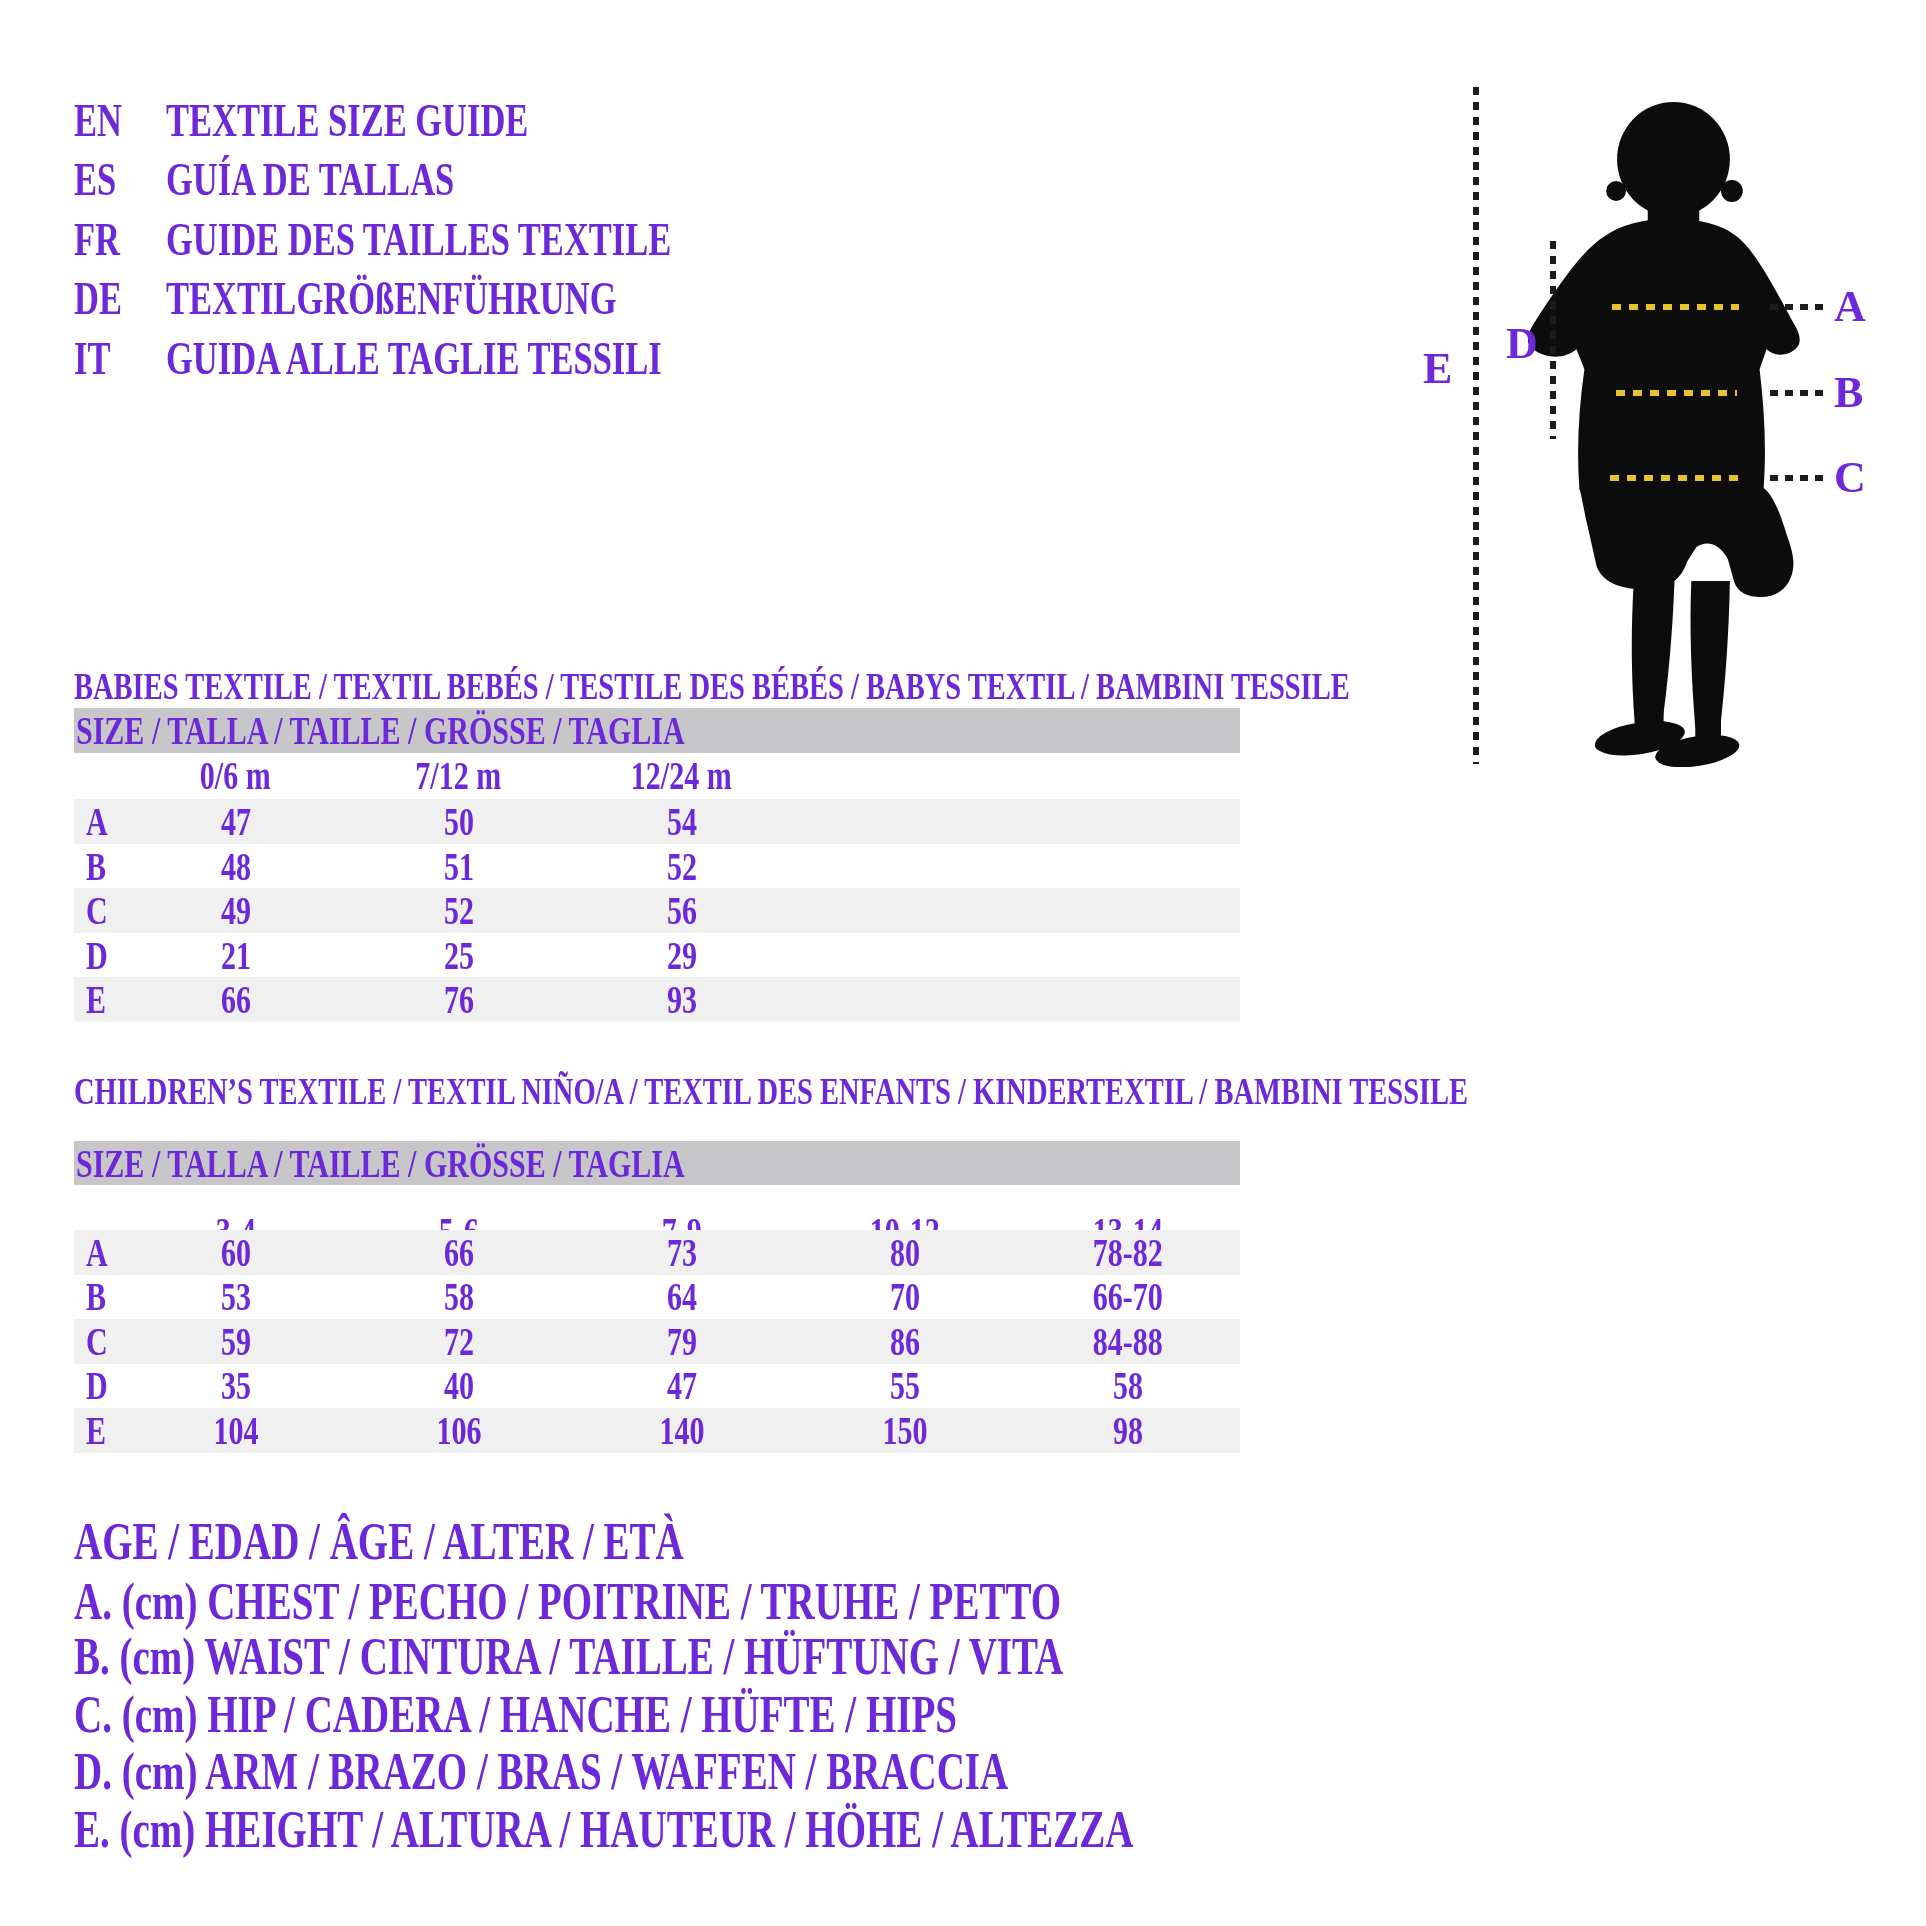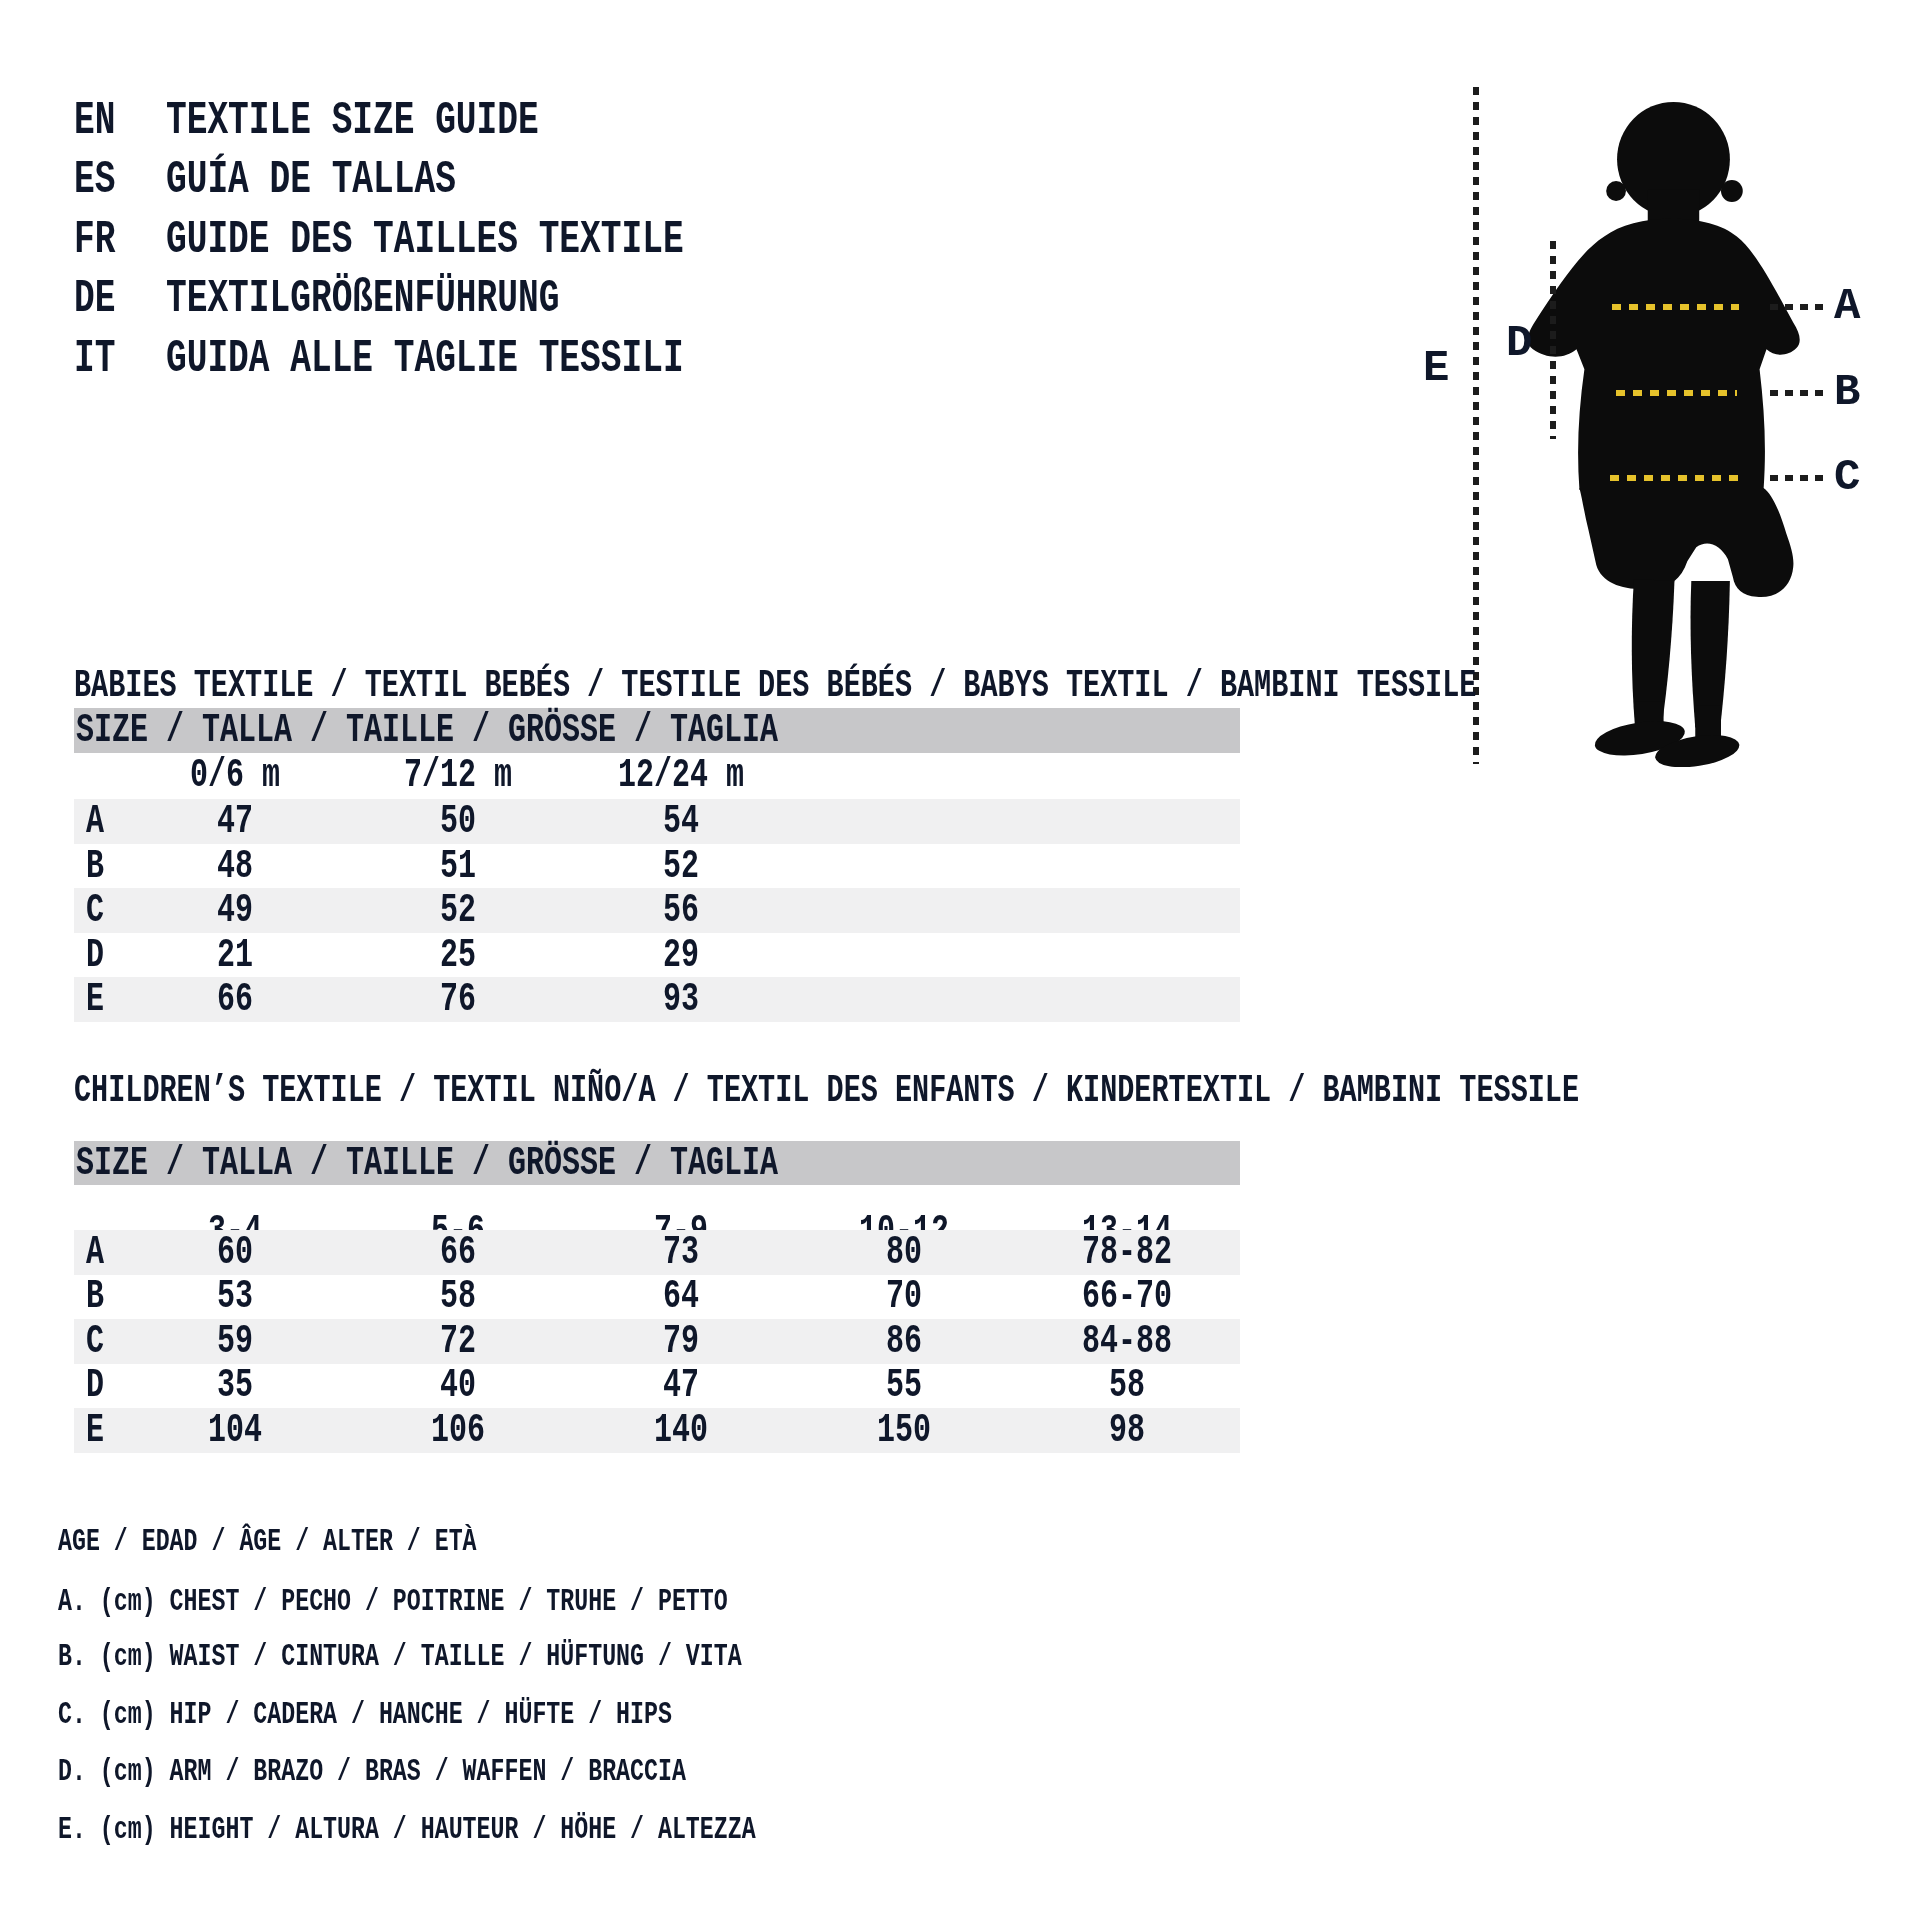--- a/index.html
+++ b/index.html
@@ -1,37 +1,37 @@
 <!DOCTYPE html>
 <html><head>
 <meta charset="utf-8">
 <style>
   html,body{margin:0;padding:0;background:#ffffff;}
   #page{position:relative;width:1926px;height:1927px;background:#ffffff;overflow:hidden;
-        font-family:Liberation Mono, monospace;color:#0f172a;}
+        font-family:Liberation Serif, serif;color:#6d28d9;}
   .abs{position:absolute;}
   
   .cx{display:inline-block;transform:scaleX(.75);transform-origin:0 50%;white-space:nowrap;font-weight:bold;}
   .cxc{display:inline-block;transform:scaleX(.75);transform-origin:50% 50%;white-space:nowrap;font-weight:bold;}
   
   .langrow{position:absolute;left:74px;height:48px;line-height:48px;font-size:46px;}
   .langcode{position:absolute;left:0;top:0;}
   .langtitle{position:absolute;left:92px;top:0;}
   
   .heading{position:absolute;left:74px;height:44px;line-height:44px;font-size:38px;}
   
   .size-bar{position:absolute;left:74px;width:1166px;height:45px;background:#c7c7c9;
             display:flex;align-items:center;padding-left:2px;box-sizing:border-box;font-size:40px;}
   
   .trow{position:absolute;left:74px;width:1166px;height:45px;display:flex;align-items:center;font-size:40px;}
   .trow.odd{background:#f0f0f1;}
   .lbl{width:50px;padding-left:12px;box-sizing:border-box;}
   .val{width:223px;text-align:center;}
   
-  .legendline{position:absolute;left:58px;height:48px;line-height:48px;font-size:31px;}
+  .legendline{position:absolute;left:74px;height:48px;line-height:48px;font-size:52px;}
   
   .vdots{position:absolute;width:6px;background:repeating-linear-gradient(to bottom,#1c1c1c 0 8px,transparent 8px 15px);}
   .hdash-y{position:absolute;height:6px;background:repeating-linear-gradient(to right,#e6c22b 0 9px,transparent 9px 17px);}
   .hdash-k{position:absolute;height:6px;background:repeating-linear-gradient(to right,#1c1c1c 0 8px,transparent 8px 15px);}
   .figlabel{position:absolute;height:53px;line-height:53px;font-size:44px;font-weight:bold;}
 </style>
 </head>
 <body>
 
 <div id="page">

